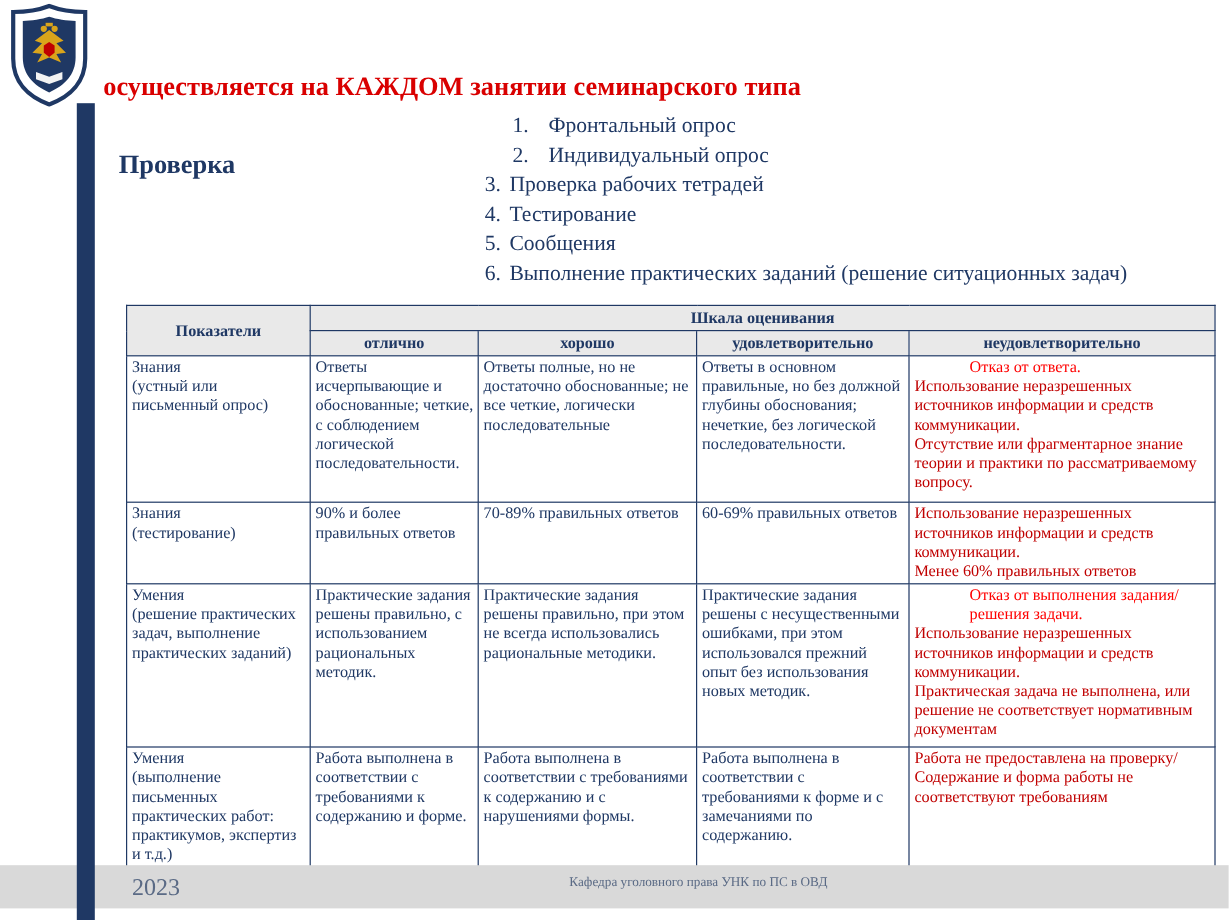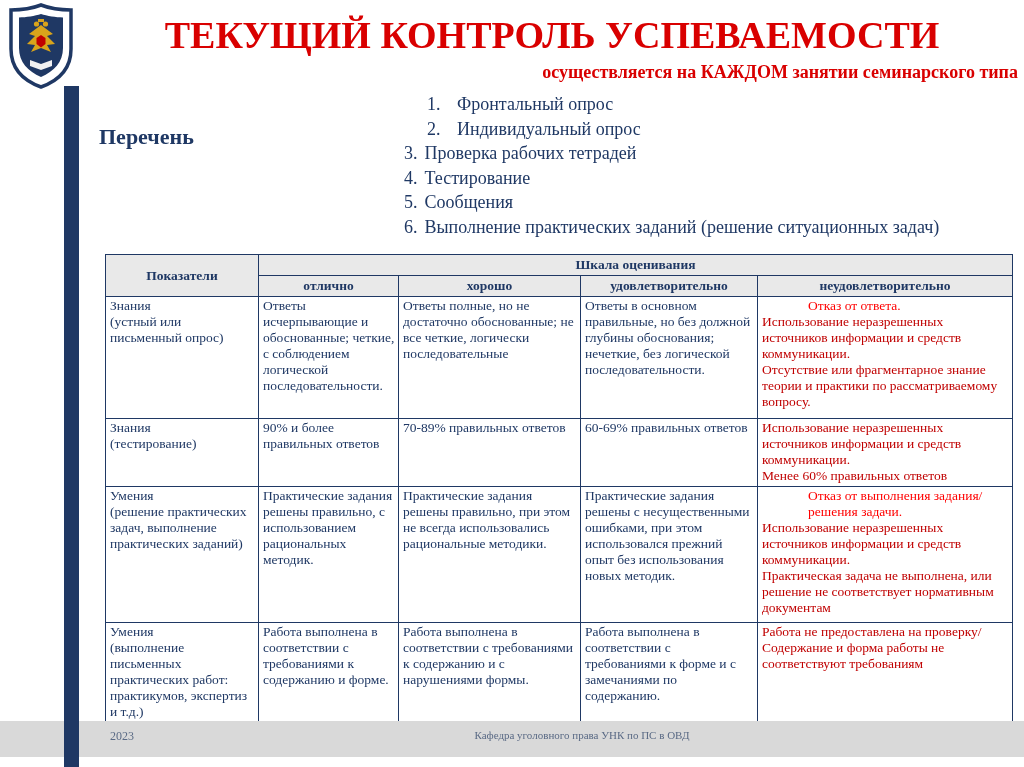--- a/index.html
+++ b/index.html
@@ -5,22 +5,22 @@
   * { margin:0; padding:0; box-sizing:border-box; }
   html,body { width:1024px; height:767px; }
   body { font-family:"Liberation Serif","DejaVu Serif",serif; background:#ffffff; }
   .slide { position:relative; width:1024px; height:767px; background:#fff; overflow:hidden; }
 
   .left-bar { position:absolute; left:64px; top:86px; width:15px; height:681px; background:#1f3864; z-index:3; }
   .emblem { position:absolute; left:6px; top:3px; z-index:3; }
 
   .title { position:absolute; left:86px; right:6px; top:12px; text-align:center;
            font-size:38px; font-weight:700; color:#d90000; line-height:46px; }
-  .subtitle { position:absolute; left:86px; right:6px; top:58px; text-align:right;
-              font-size:18px; font-weight:700; color:#d90000; line-height:28px; }
+  .subtitle { position:absolute; left:86px; right:6px; top:58px; text-align:left;
+              font-size:22px; font-weight:700; color:#d90000; line-height:28px; }
 
   .left-heading { position:absolute; left:99px; top:122px; font-size:22px; font-weight:700;
                   color:#1f3864; line-height:29px; }
 
   .control-list { position:absolute; left:404px; top:92px; color:#1f3864; font-size:18px; line-height:24.5px; }
   .control-list .item { display:flex; }
   .control-list .num { flex:none; margin-right:7px; }
   .control-list .item.wide { padding-left:23px; }
   .control-list .item.wide .num { width:30px; margin-right:0; }
 
@@ -31,46 +31,45 @@
   .eval-table thead th { background:#e9e9e9; text-align:center; vertical-align:middle;
                 font-weight:700; font-size:13.5px; padding:2px; }
   .eval-table tr.hr1 { height:21px;padding-left:24px; } .eval-table tr.hr2 { height:17px; }
   .eval-table tr.r0 { height:122px; } .eval-table tr.r1 { height:64px; }
   .eval-table tr.r2 { height:136px; } .eval-table tr.r3 { height:100px; }
   .ct { white-space:pre-line; }
   td.red { color:#c00000; }
   .em { display:block; color:#ff0000;margin-left:46px; }
 
   .footer { position:absolute; left:0; top:721px; width:1024px; height:36px; background:#d9d9d9; z-index:1; }
-  .footer .year { position:absolute; left:110px; top:8px; font-size:12px; color:#5a6a85; }
+  .footer .year { position:absolute; left:110px; top:8px; font-size:20px; color:#5a6a85; }
   .footer .dept { position:absolute; left:140px; right:0; top:8px; text-align:center; font-size:11px; color:#5a6a85; }
 </style>
 </head>
 <body>
 
 <div class="slide">
 
   <svg class="emblem" width="70" height="86" viewBox="0 0 70 86" aria-hidden="true">
     <path d="M35 2 C26 5.5 14 7 5 7 L5 46 C5 65 17 77.5 35 84 C53 77.5 65 65 65 46 L65 7 C56 7 44 5.5 35 2 Z" fill="#ffffff" stroke="#1f3864" stroke-width="3.5"></path>
     <path d="M35 11 C29 13 20 14.3 13 14.5 L13 45 C13 59 22 68.5 35 74 C48 68.5 57 59 57 45 L57 14.5 C50 14.3 41 13 35 11 Z" fill="#1f3864"></path>
     <path d="M35 22 L23 31 L29 33 L21 41 L29 42 L25 49 L35 45 L45 49 L41 42 L49 41 L41 33 L47 31 Z" fill="#d9a41b"></path>
     <circle cx="30.5" cy="21" r="2.6" fill="#d9a41b"></circle>
     <circle cx="39.5" cy="21" r="2.6" fill="#d9a41b"></circle>
     <rect x="32" y="16" width="6" height="3" fill="#d9a41b"></rect>
     <path d="M35 32 L30.5 35 L30.5 41 L35 44.5 L39.5 41 L39.5 35 Z" fill="#c00000"></path>
     <path d="M24 57 L35 61 L46 57 L46 63 L35 67 L24 63 Z" fill="#f2f2f2"></path>
   </svg>
 
   <div class="left-bar"></div>
 
-  <h1 class="title">ТЕКУЩИЙ КОНТРОЛЬ УСПЕВАЕМОСТИ</h1>
   <h2 class="subtitle">осуществляется на КАЖДОМ занятии семинарского типа</h2>
 
   <div class="left-heading">
-    <div>Перечень</div>
+    <div>Проверка</div>
   </div>
 
   <div class="control-list">
     <div class="item wide">
         <span class="num">1.</span>
         <span class="txt">Фронтальный опрос</span>
       </div>
     <div class="item wide">
         <span class="num">2.</span>
         <span class="txt">Индивидуальный опрос</span>

